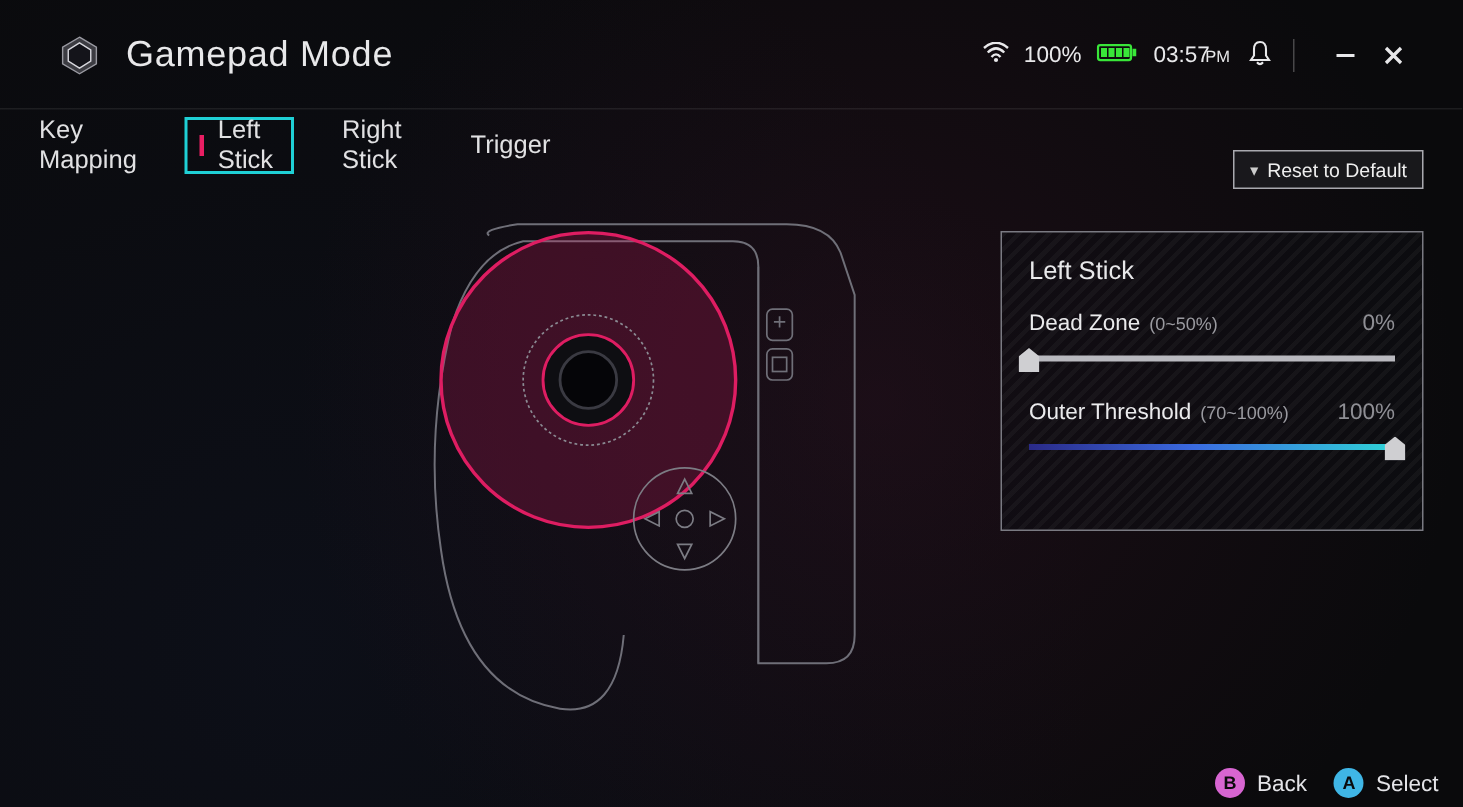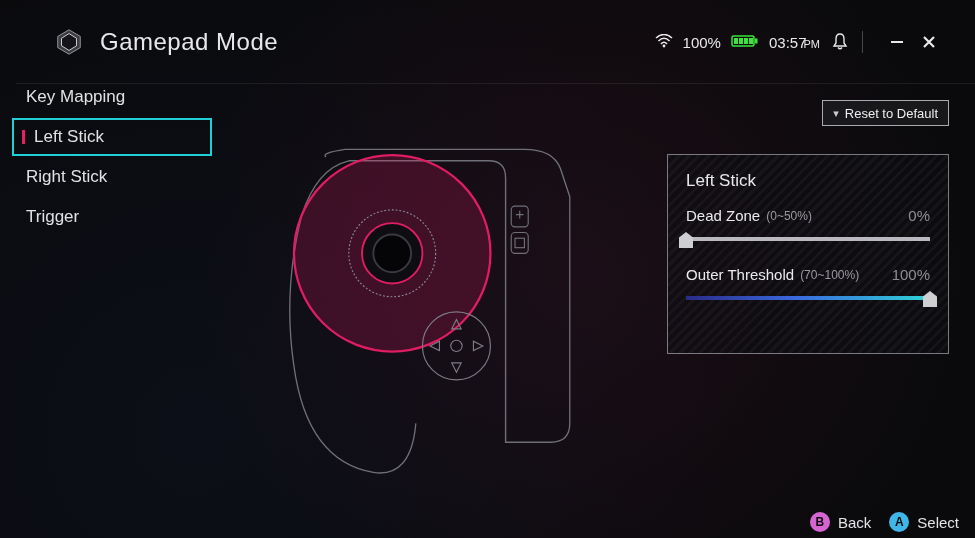--- a/index.html
+++ b/index.html
@@ -15,42 +15,42 @@
     position: absolute; inset: 0;
     background: radial-gradient(circle at 60% 50%, rgba(60,20,40,0.35), transparent 60%),
                 radial-gradient(circle at 20% 80%, rgba(20,30,60,0.25), transparent 60%),
                 #0a0a0c;
     filter: blur(0.5px);
   }
   
   .header {
     position: relative;
     display: flex; align-items: center;
-    height: 84px; padding: 0 38px; margin-left: 16px;
+    height: 73px; padding: 0 38px;
   }
   .logo {
     width: 30px; height: 30px; margin-right: 16px;
     display: flex; align-items: center; justify-content: center;
   }
   .title { font-size: 24px; font-weight: 400; letter-spacing: 0.5px; }
   .status {
     margin-left: auto; display: flex; align-items: center; gap: 10px;
     font-size: 15px;
   }
   .status .pct { font-weight: 500; }
   .status .pm { font-size: 11px; margin-left: -3px; }
   .win-ctrl { display: flex; align-items: center; gap: 16px; margin-left: 14px; }
   .win-btn { width: 16px; height: 16px; display:flex; align-items:center; justify-content:center; cursor:pointer; }
   .divider { position:absolute; bottom:0; left:0; right:0; height:1px; background: rgba(255,255,255,0.08); }
 
   
   .sidebar {
     position: absolute; left: 12px; top: 78px;
     width: 200px;
-    display: flex; flex-direction: column; gap: 2px;
+    display: flex; flex-direction: row; gap: 18px;
   }
   .nav-item {
     height: 38px; display: flex; align-items: center;
     padding: 0 12px; font-size: 17px; color: #e1e1e3;
     border: 2px solid transparent; cursor: pointer;
     position: relative;
   }
   .nav-item.active {
     border: 2px solid #1fd0d6;
   }

